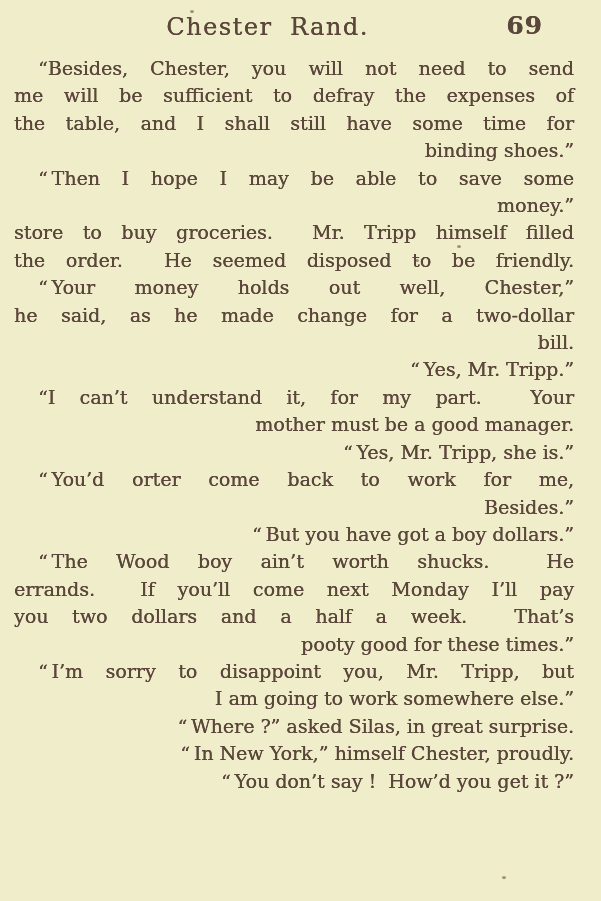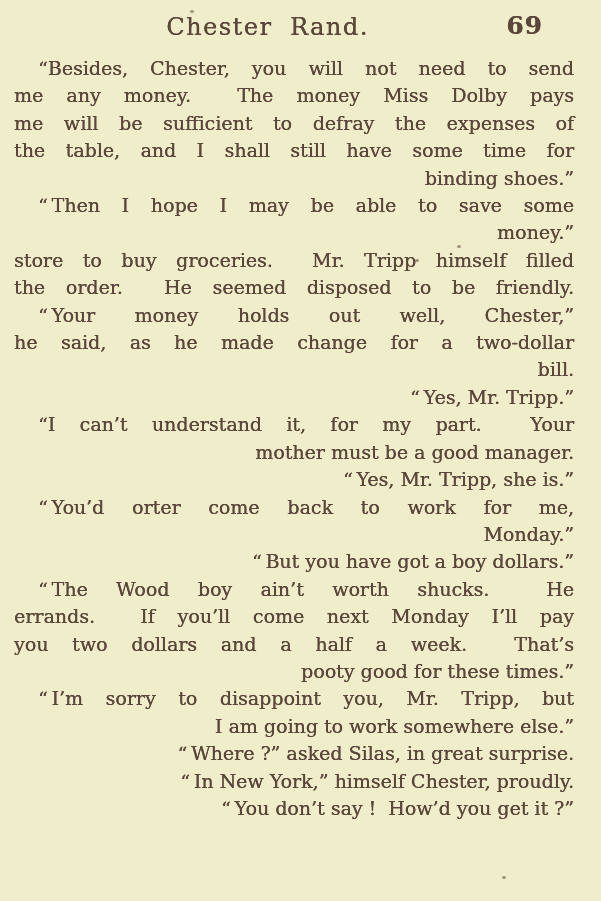--- a/index.html
+++ b/index.html
@@ -72,37 +72,36 @@
 </head>
 <body>
 
 <div class="page">
   <header class="header">
     <span class="title">Chester  Rand.</span>
     <span class="pageno">69</span>
   </header>
   <main class="body">
       <div class="line indent justify">“Besides, Chester, you will not need to send</div>
-      <div class="line justify">me any money.&nbsp; The money Miss Dolby pays</div>
       <div class="line justify">me will be sufficient to defray the expenses of</div>
       <div class="line justify">the table, and I shall still have some time for</div>
       <div class="line">binding shoes.”</div>
       <div class="line indent justify">“ Then I hope I may be able to save some</div>
       <div class="line">money.”</div>
       <div class="line justify">store to buy groceries.&nbsp; Mr. Tripp himself filled</div>
       <div class="line justify">the order.&nbsp; He seemed disposed to be friendly.</div>
       <div class="line indent justify">“ Your money holds out well, Chester,”</div>
       <div class="line justify">he said, as he made change for a two-dollar</div>
       <div class="line">bill.</div>
       <div class="line indent">“ Yes, Mr. Tripp.”</div>
       <div class="line indent justify">“I can’t understand it, for my part.&nbsp; Your</div>
       <div class="line">mother must be a good manager.</div>
       <div class="line indent">“ Yes, Mr. Tripp, she is.”</div>
       <div class="line indent justify">“ You’d orter come back to work for me,</div>
-      <div class="line">Monday.”</div>
+      <div class="line">Besides.”</div>
       <div class="line indent">“ But you have got a boy dollars.”</div>
       <div class="line indent justify">“ The Wood boy ain’t worth shucks.&nbsp; He</div>
       <div class="line justify">errands.&nbsp; If you’ll come next Monday I’ll pay</div>
       <div class="line justify">you two dollars and a half a week.&nbsp; That’s</div>
       <div class="line">pooty good for these times.”</div>
       <div class="line indent justify">“ I’m sorry to disappoint you, Mr. Tripp, but</div>
       <div class="line">I am going to work somewhere else.”</div>
       <div class="line indent">“ Where ?” asked Silas, in great surprise.</div>
       <div class="line indent">“ In New York,” himself Chester, proudly.</div>
       <div class="line indent">“ You don’t say !&nbsp; How’d you get it ?”</div>

